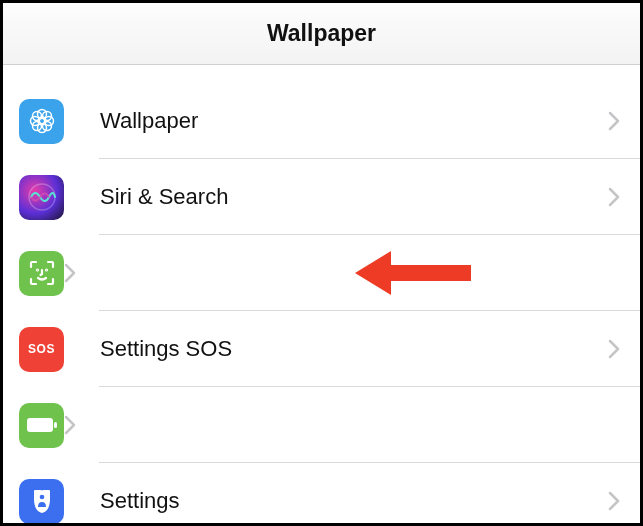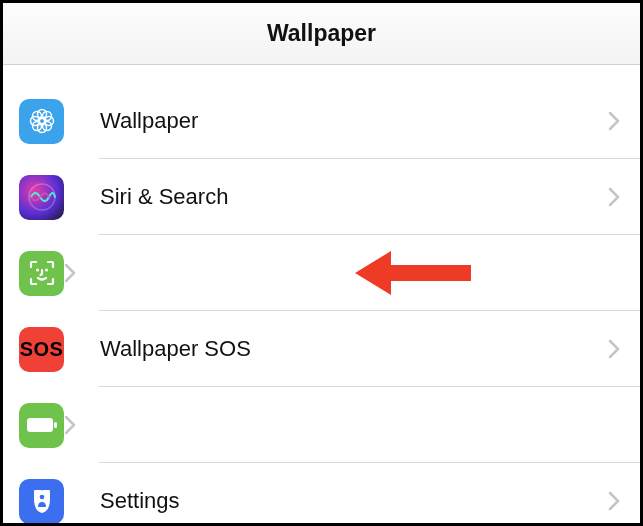--- a/index.html
+++ b/index.html
@@ -68,23 +68,23 @@
       transform: translateY(-50%);
     }
     
     .bg-wallpaper { background: #3aa3ec; }
     .bg-siri { background: radial-gradient(circle at 35% 35%, #e63caa, #5a2fd6 55%, #1a1430); }
     .bg-faceid { background: #6fc24b; }
     .bg-sos { background: #ef4136; }
     .bg-battery { background: #6fc24b; }
     .bg-privacy { background: #3b6ff0; }
     .sos-text {
-      color: #000000;
+      color: #ffffff;
       font-weight: 700;
-      font-size: 20px;
+      font-size: 12px;
       letter-spacing: 0.5px;
     }
   </style>
 </head>
 <body>
 
 <div class="header">
   <div class="header-title">Wallpaper</div>
 </div>
 
@@ -149,21 +149,21 @@
     <svg class="chevron" width="12" height="20" viewBox="0 0 12 20">
         <path d="M2 2 L10 10 L2 18" fill="none" stroke="currentColor" stroke-width="2.5" stroke-linecap="round" stroke-linejoin="round"></path>
       </svg>
     <div class="row-sep"></div>
   </div>
 
   <div class="row">
     <div class="icon-wrap bg-sos">
       <span class="sos-text">SOS</span>
     </div>
-    <div class="row-label">Wallpaper SOS</div>
+    <div class="row-label">Settings SOS</div>
     <svg class="chevron" width="12" height="20" viewBox="0 0 12 20">
         <path d="M2 2 L10 10 L2 18" fill="none" stroke="currentColor" stroke-width="2.5" stroke-linecap="round" stroke-linejoin="round"></path>
       </svg>
     <div class="row-sep"></div>
   </div>
 
   <div class="row">
     <div class="icon-wrap bg-battery">
       <svg width="34" height="20" viewBox="0 0 34 20">
           <rect x="2" y="3" width="26" height="14" rx="3" fill="#fff"></rect>

